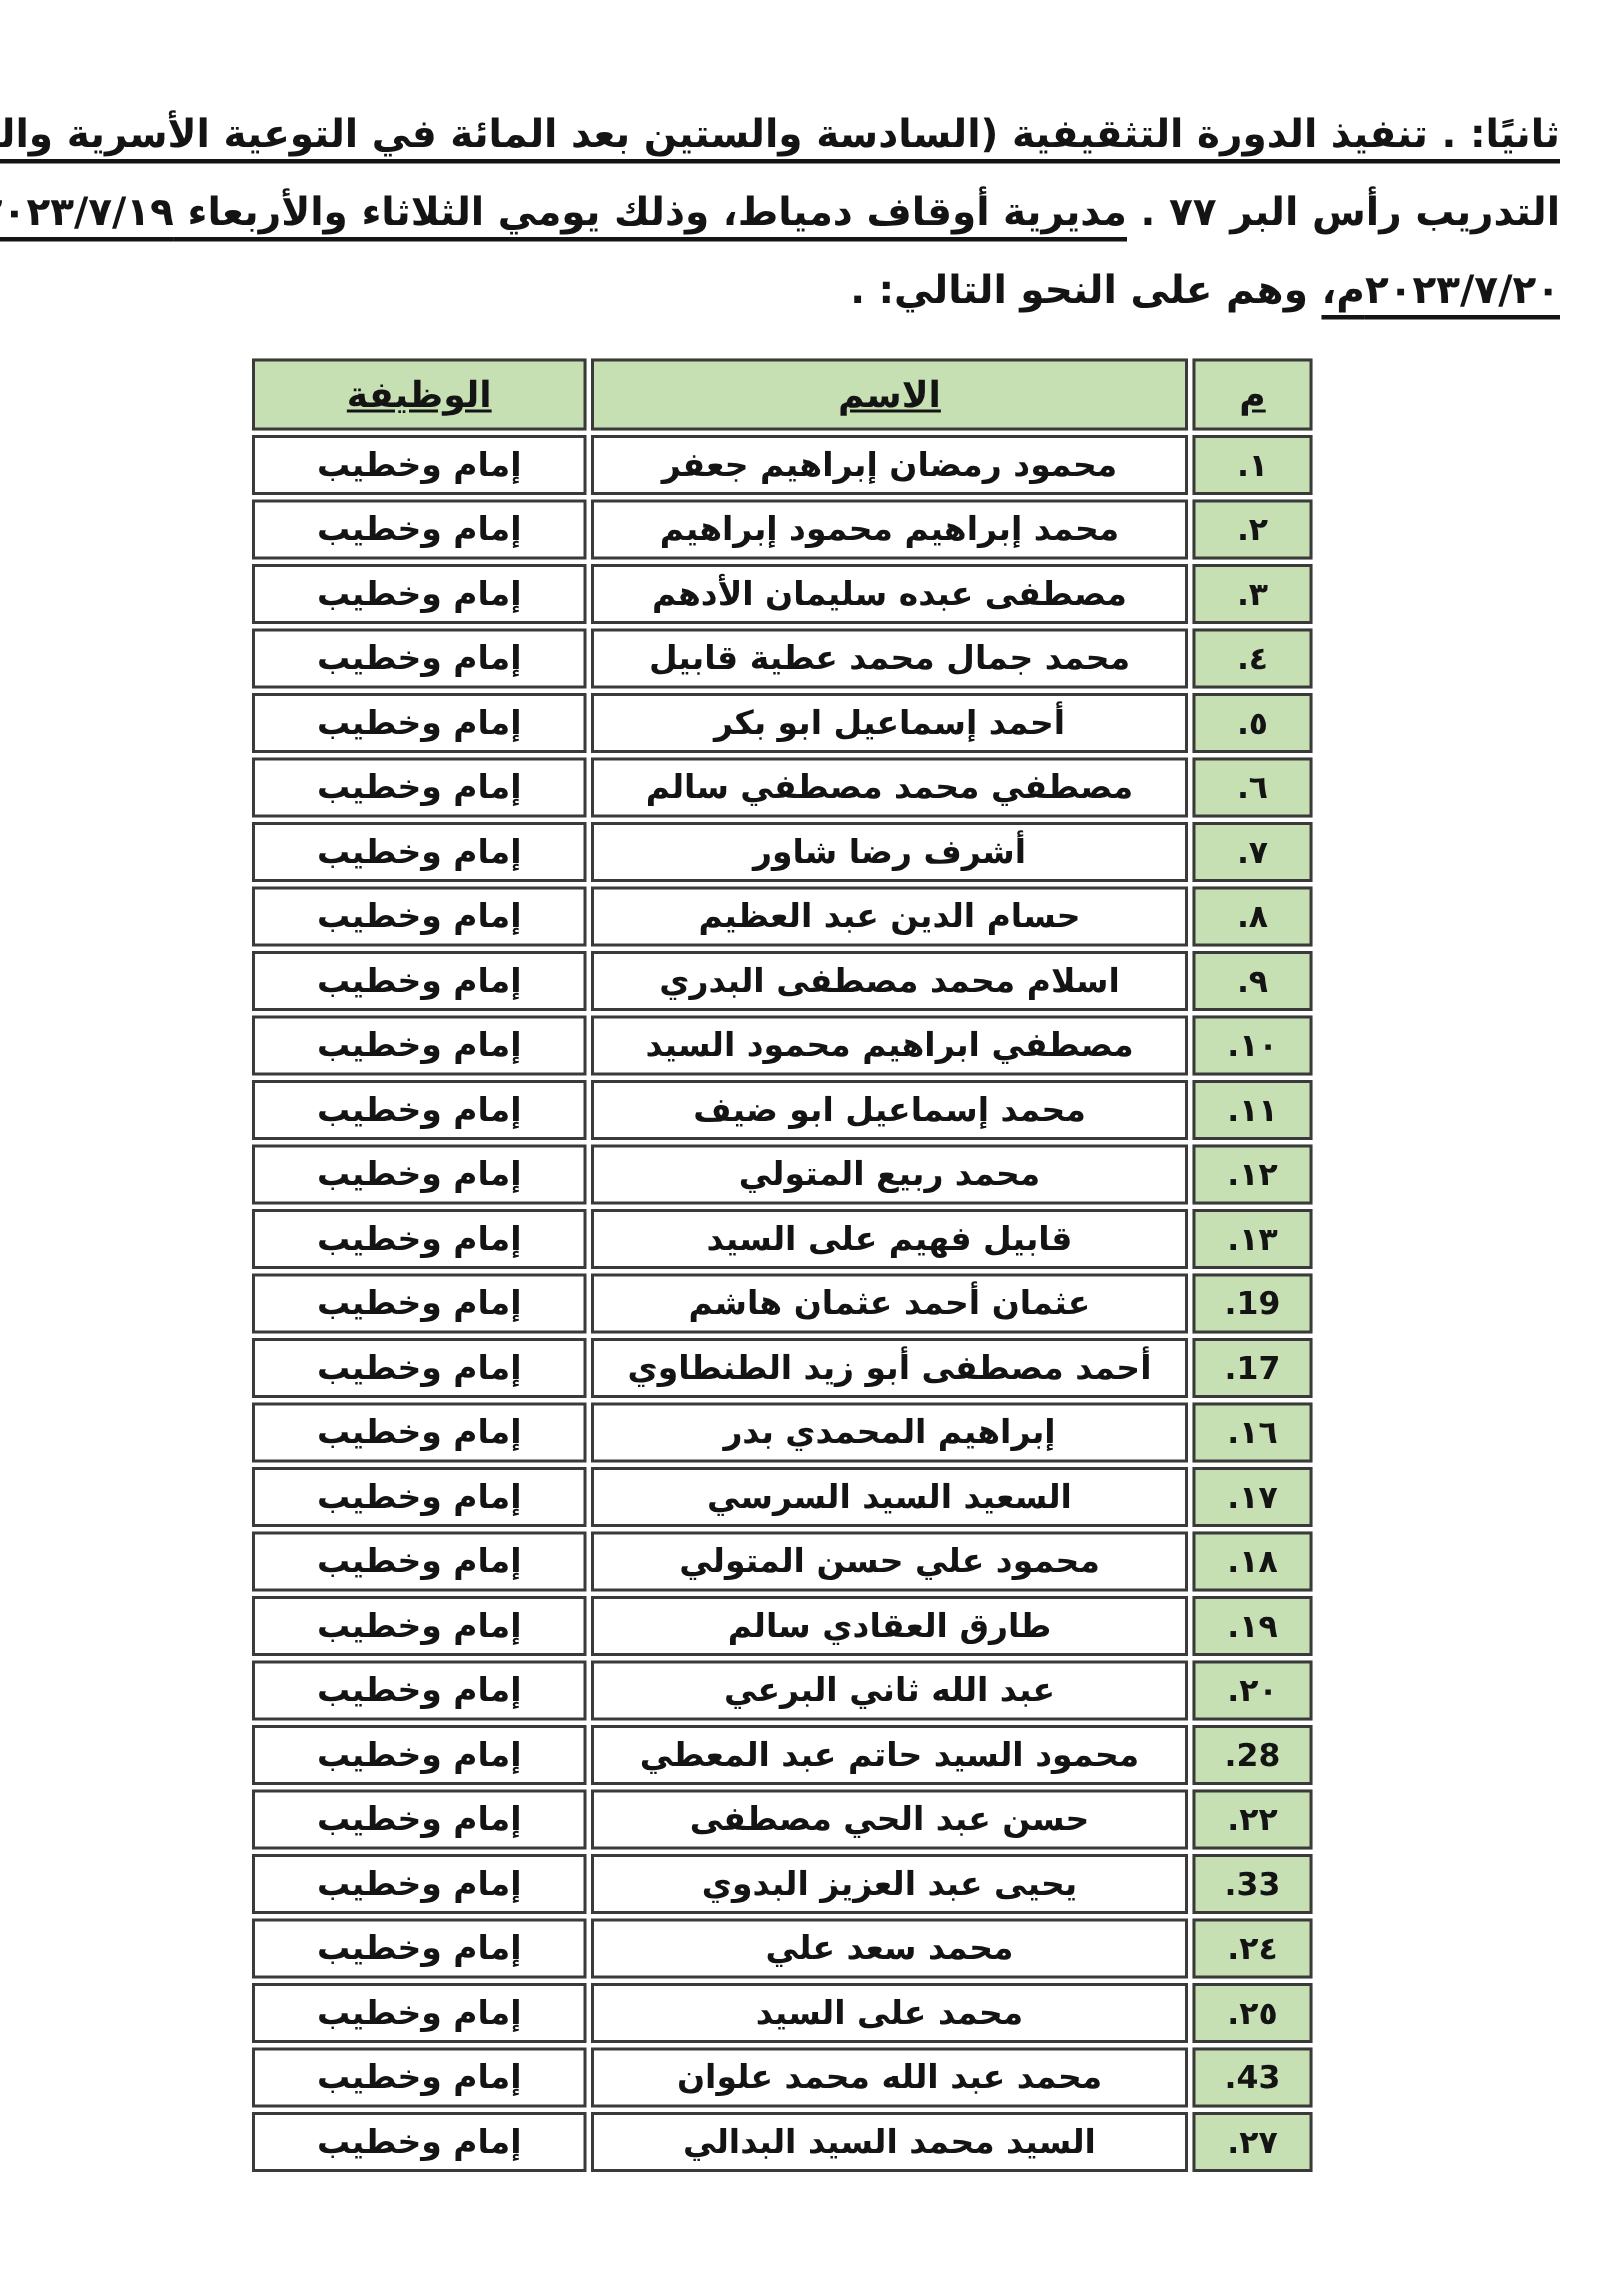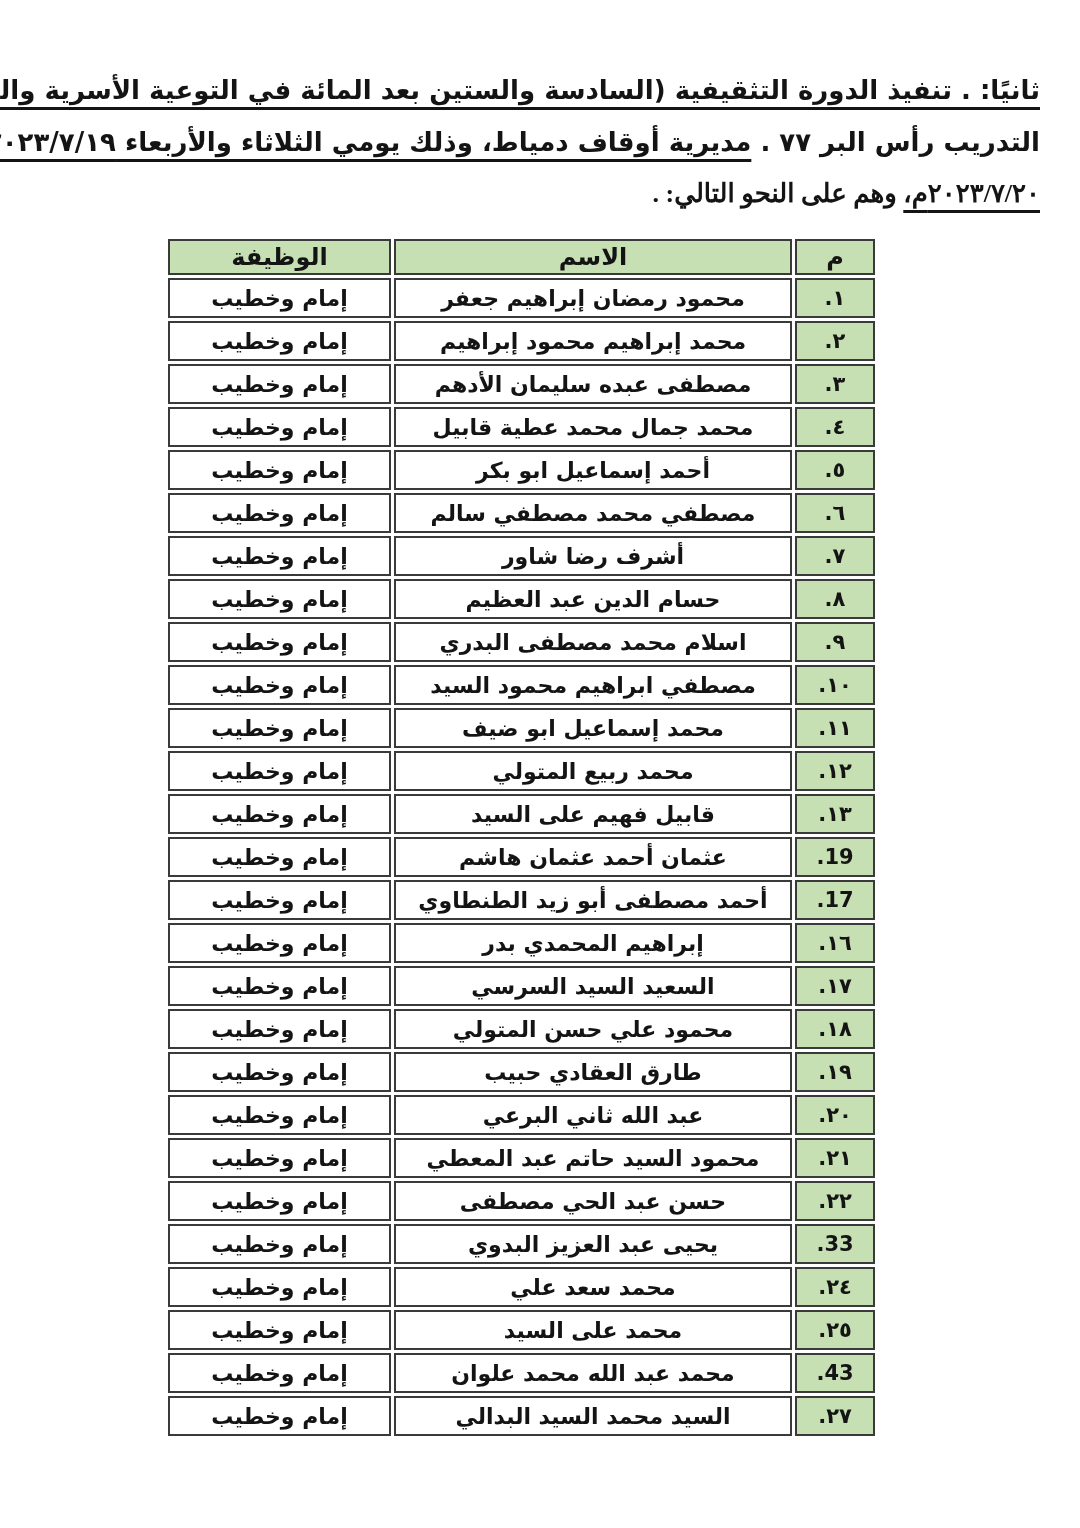--- a/index.html
+++ b/index.html
@@ -27,21 +27,20 @@
     font-weight:bold;
     font-size:26px;
     line-height:52px;
     white-space:nowrap;
     text-align:justify;
     text-align-last:justify;
   }
   .intro-line[data-align="right"]{
     text-align:right;
     text-align-last:right;
-    font-family:Liberation Serif, serif;
   }
   .seg-u{
     text-decoration:underline;
     text-decoration-thickness:2.5px;
     text-underline-offset:8px;
   }
   
   table.roster{
     border-collapse:separate;
     border-spacing:3px;
@@ -55,22 +54,23 @@
   th,td{
     border:2px solid var(--border-col);
     text-align:center;
     vertical-align:middle;
     font-weight:bold;
     padding:0 6px;
     overflow:hidden;
   }
   th{
     background:var(--cell-green);
-    height:36px;
+    height:48px;
     font-size:24px;
+    text-decoration:underline;
   }
   td{
     height:40px;
     font-size:22px;
     background:#ffffff;
   }
   td.idx{
     background:var(--cell-green);
     font-size:21px;
   }
@@ -185,30 +185,30 @@
           <td>السعيد السيد السرسي</td>
           <td>إمام وخطيب</td>
         </tr>
         <tr>
           <td class="idx">١٨.</td>
           <td>محمود علي حسن المتولي</td>
           <td>إمام وخطيب</td>
         </tr>
         <tr>
           <td class="idx">١٩.</td>
-          <td>طارق العقادي حبيب</td>
+          <td>طارق العقادي سالم</td>
           <td>إمام وخطيب</td>
         </tr>
         <tr>
           <td class="idx">٢٠.</td>
           <td>عبد الله ثاني البرعي</td>
           <td>إمام وخطيب</td>
         </tr>
         <tr>
-          <td class="idx">٢١.</td>
+          <td class="idx">28.</td>
           <td>محمود السيد حاتم عبد المعطي</td>
           <td>إمام وخطيب</td>
         </tr>
         <tr>
           <td class="idx">٢٢.</td>
           <td>حسن عبد الحي مصطفى</td>
           <td>إمام وخطيب</td>
         </tr>
         <tr>
           <td class="idx">33.</td>

